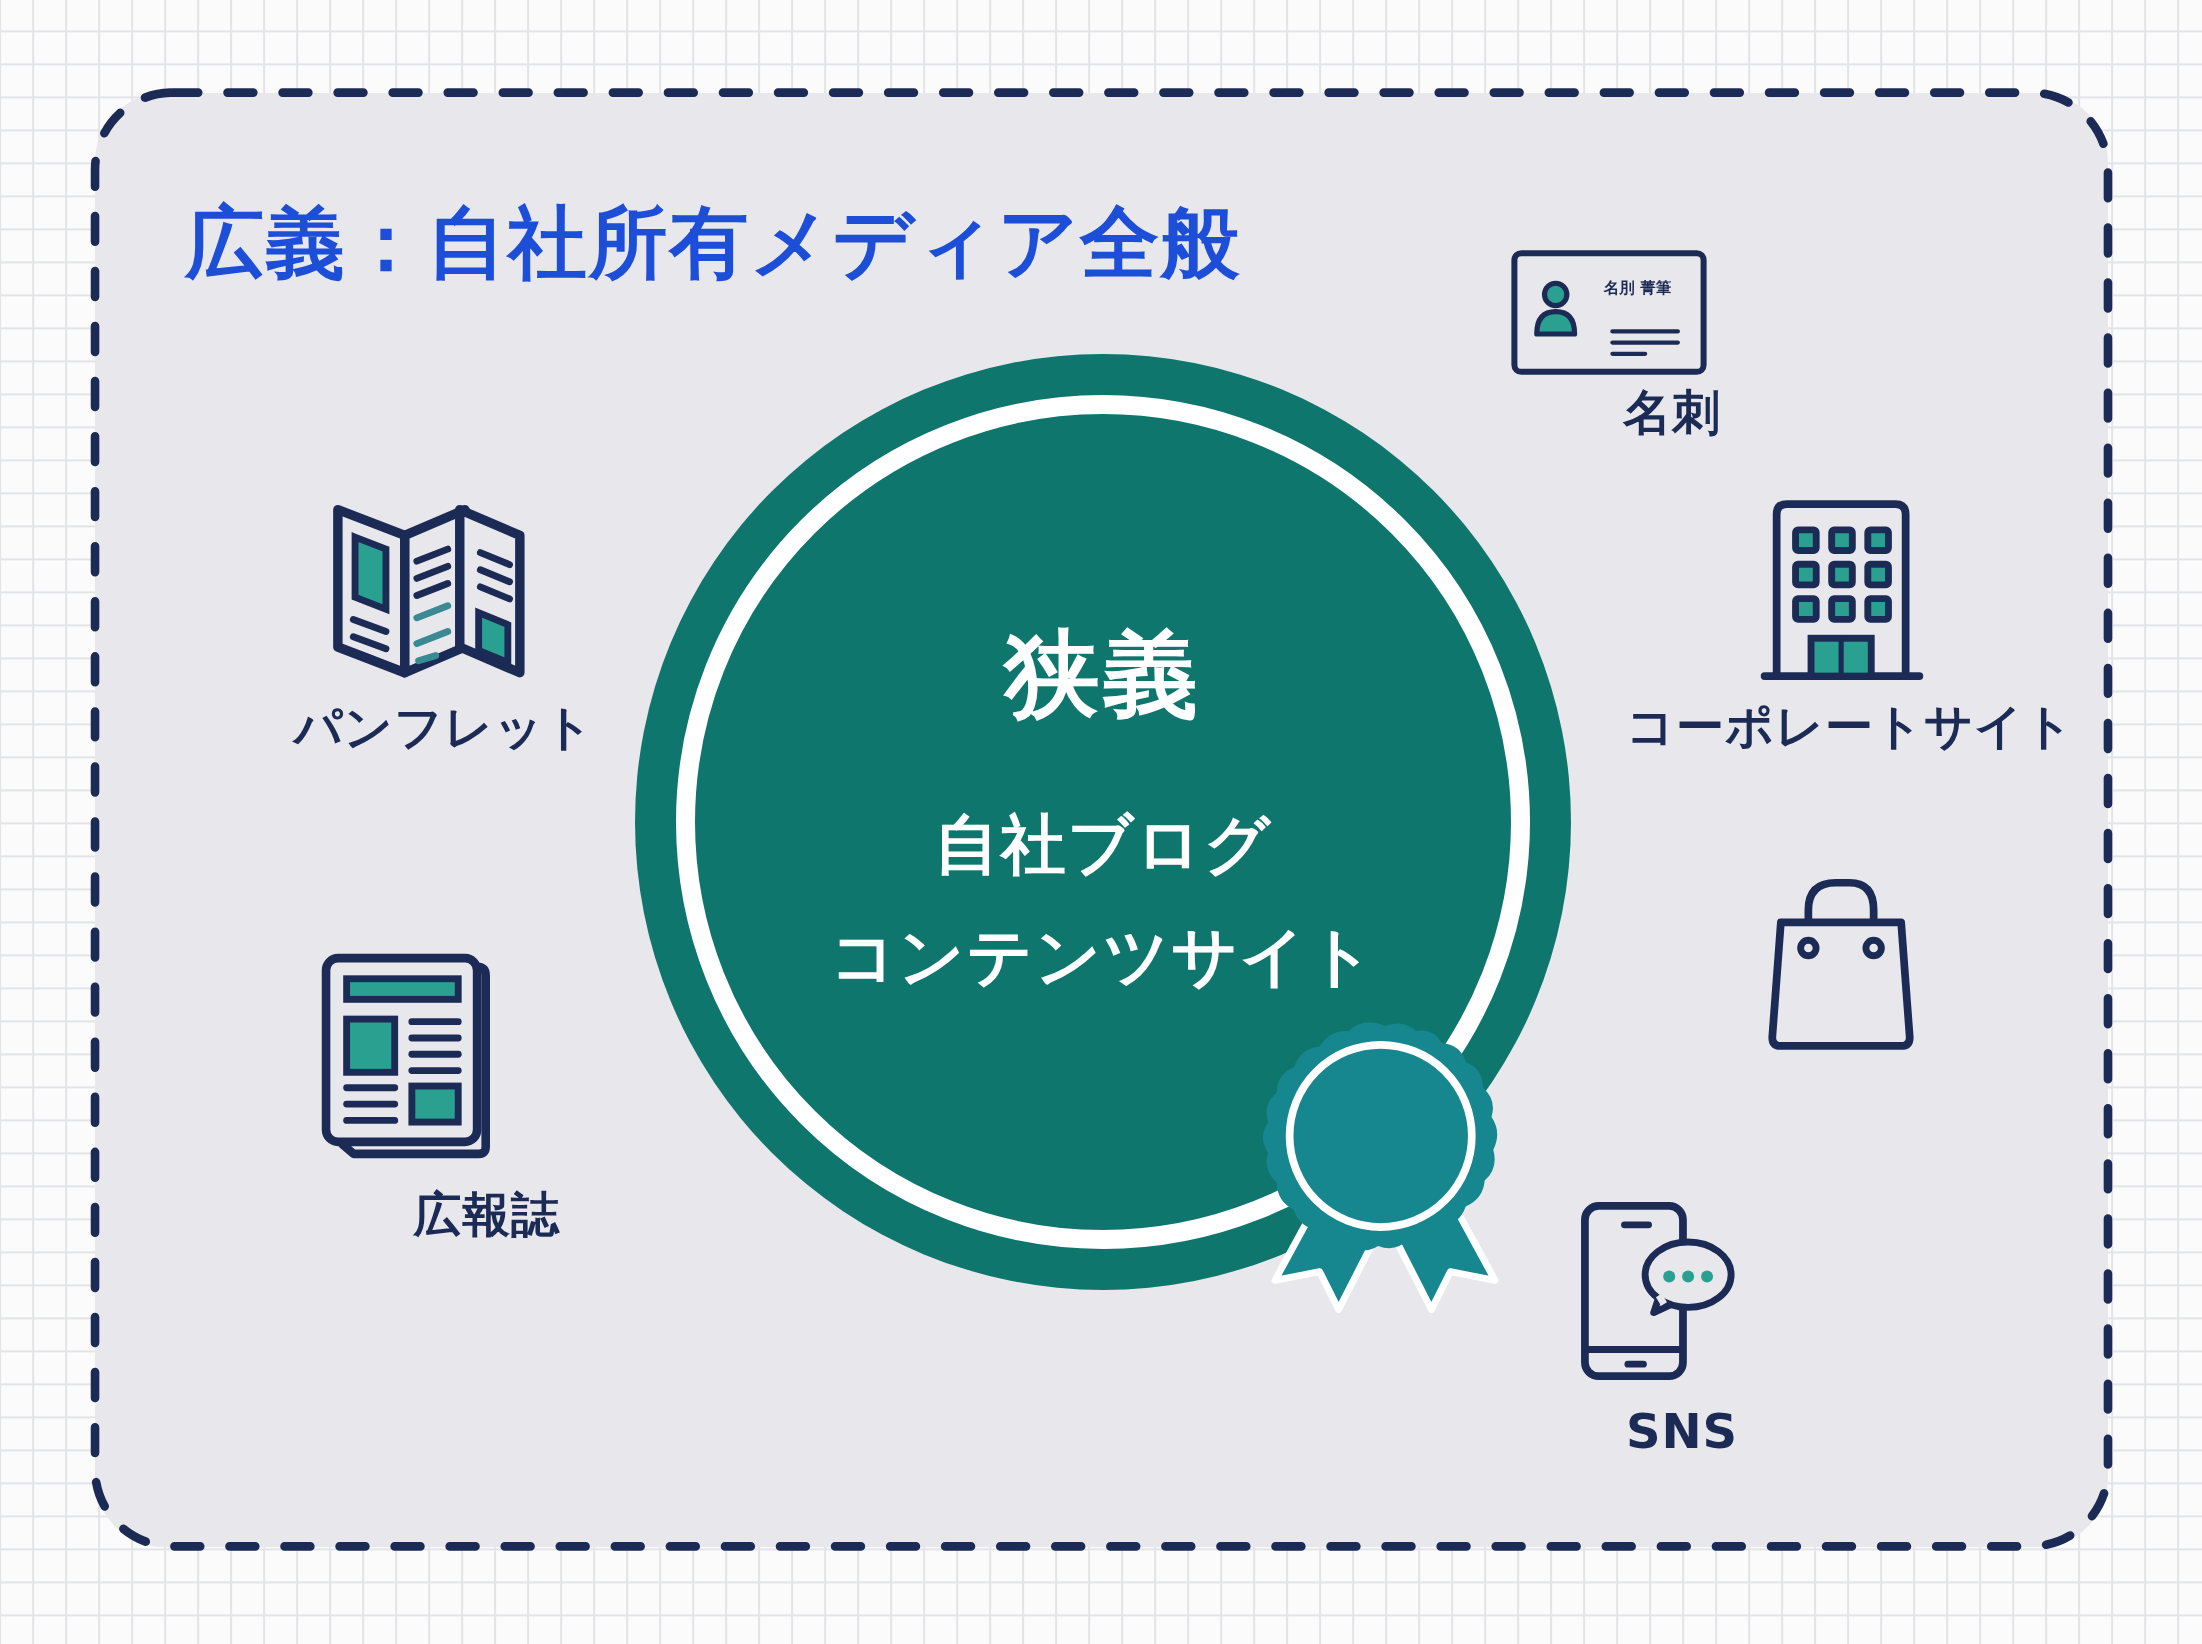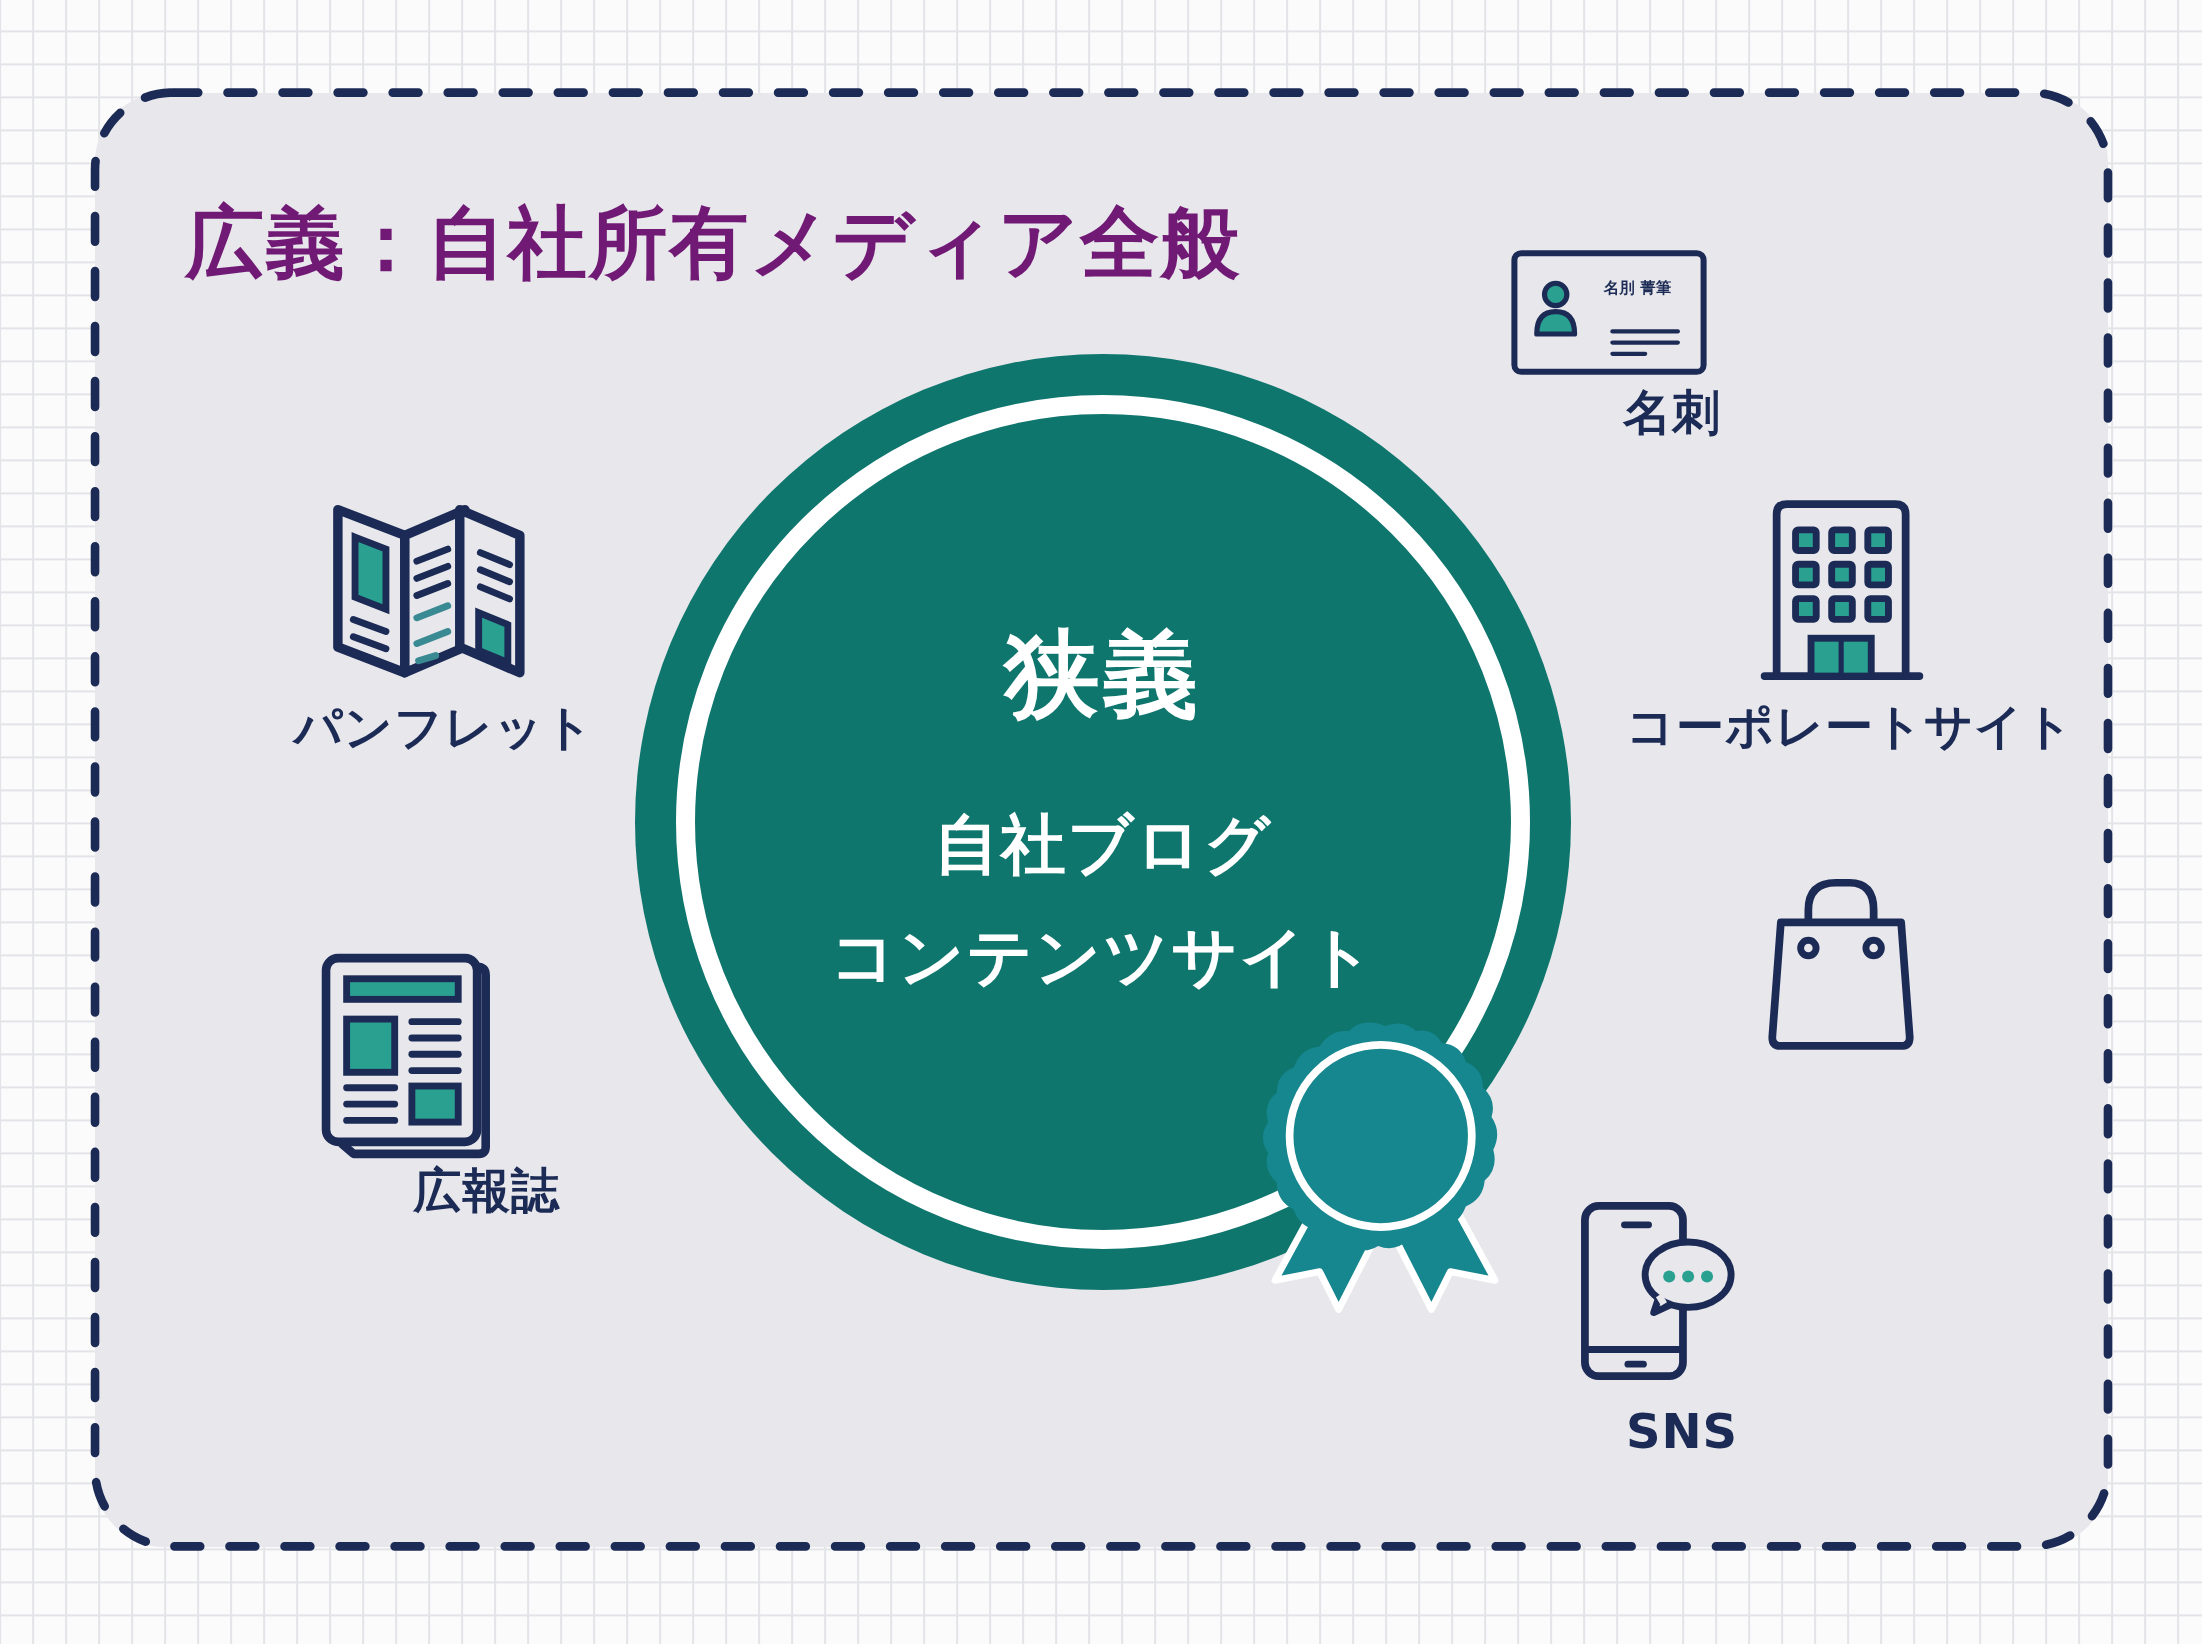--- a/index.html
+++ b/index.html
@@ -13,21 +13,21 @@
     background-position:-0.9px -2.6px;
     font-family:"DejaVu Sans","Liberation Sans",sans-serif;
   }
   .panel {
     position:absolute; left:95px; top:93px; width:2013px; height:1454px;
     background:#e8e8ec; border-radius:69px;
   }
   .panel-border { position:absolute; left:86px; top:84px; width:2031px; height:1471px; pointer-events:none; }
   .title {
     position:absolute; left:185px; top:191px; font-size:79px; font-weight:bold;
-    color:#701a75; letter-spacing:1.7px; white-space:nowrap;
+    color:#1d4ed8; letter-spacing:1.7px; white-space:nowrap;
   }
   .item { position:absolute; text-align:right; }
   .item svg { display:block; margin:0 auto; }
   .label { font-size:48px; font-weight:bold; color:#1c2b55; white-space:nowrap; letter-spacing:0.9px; }
   .core {
     position:absolute; left:635px; top:354px; width:936px; height:936px; border-radius:50%;
     background:#0f766e; box-sizing:border-box;
   }
   .core-ring {
     position:absolute; left:41px; top:41px; right:41px; bottom:41px; border-radius:50%;
@@ -92,21 +92,21 @@
       <line x1="108" y1="80" x2="162" y2="80"></line>
         <line x1="108" y1="99" x2="162" y2="99"></line>
       <line x1="108" y1="118" x2="162" y2="118"></line>
         <line x1="108" y1="137" x2="162" y2="137"></line>
       <line x1="32" y1="157" x2="88" y2="157"></line>
         <line x1="32" y1="176" x2="88" y2="176"></line>
         <line x1="32" y1="195" x2="88" y2="195"></line>
     </g>
     <rect x="108" y="155" width="54" height="42" fill="#2aa091" stroke="#1c2b55" stroke-width="8"></rect>
   </svg>
-  <div class="label" style="">広報誌</div>
+  <div class="label" style="margin-top:24px;">広報誌</div>
 </div>
 
 <div class="item" style="left:1497px; top:248px; width:224px;">
   <svg width="200" height="129" viewBox="0 0 232 150">
     <rect x="6" y="6" width="220" height="138" rx="8" fill="#e8e8ec" stroke="#1c2b55" stroke-width="7"></rect>
     <circle cx="54" cy="54" r="13" fill="#2aa091" stroke="#1c2b55" stroke-width="6"></circle>
     <path d="M32,100 Q32,74 54,74 Q76,74 76,100 Z" fill="#2aa091" stroke="#1c2b55" stroke-width="6" stroke-linejoin="round"></path>
     <text x="110" y="52" font-size="18" font-weight="bold" fill="#1c2b55" font-family="DejaVu Sans, sans-serif">名刖 菁筆</text>
     <g stroke="#1c2b55" stroke-width="5" stroke-linecap="round">
       <line x1="120" y1="97" x2="196" y2="97"></line>

